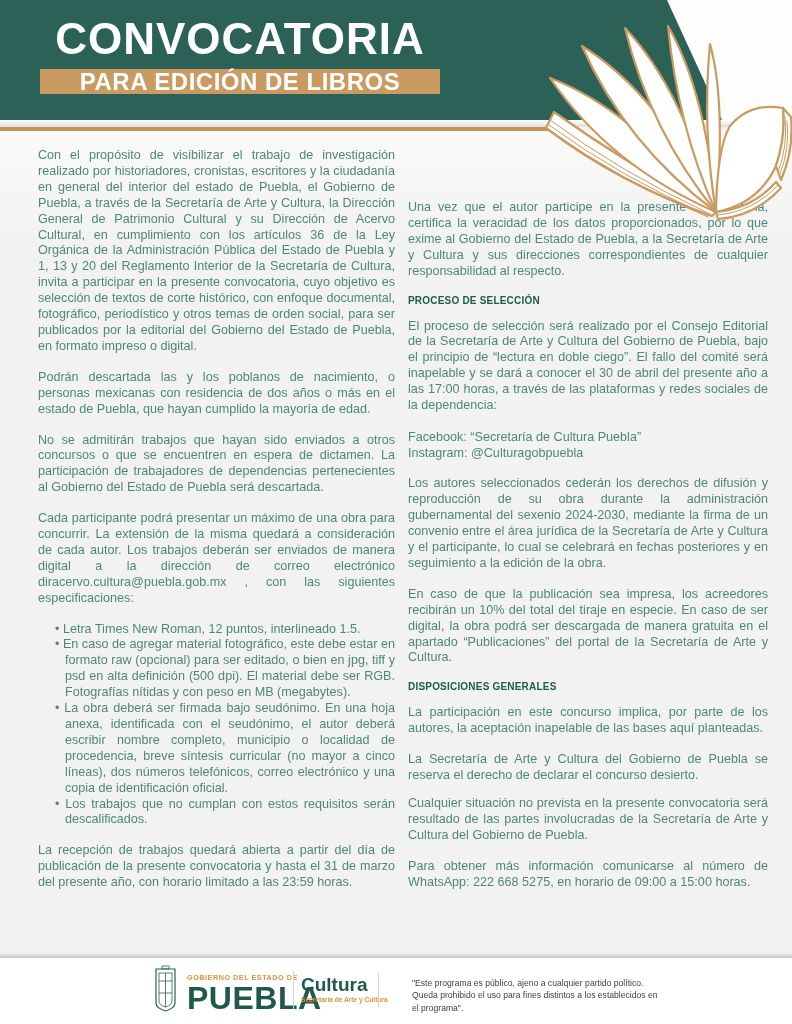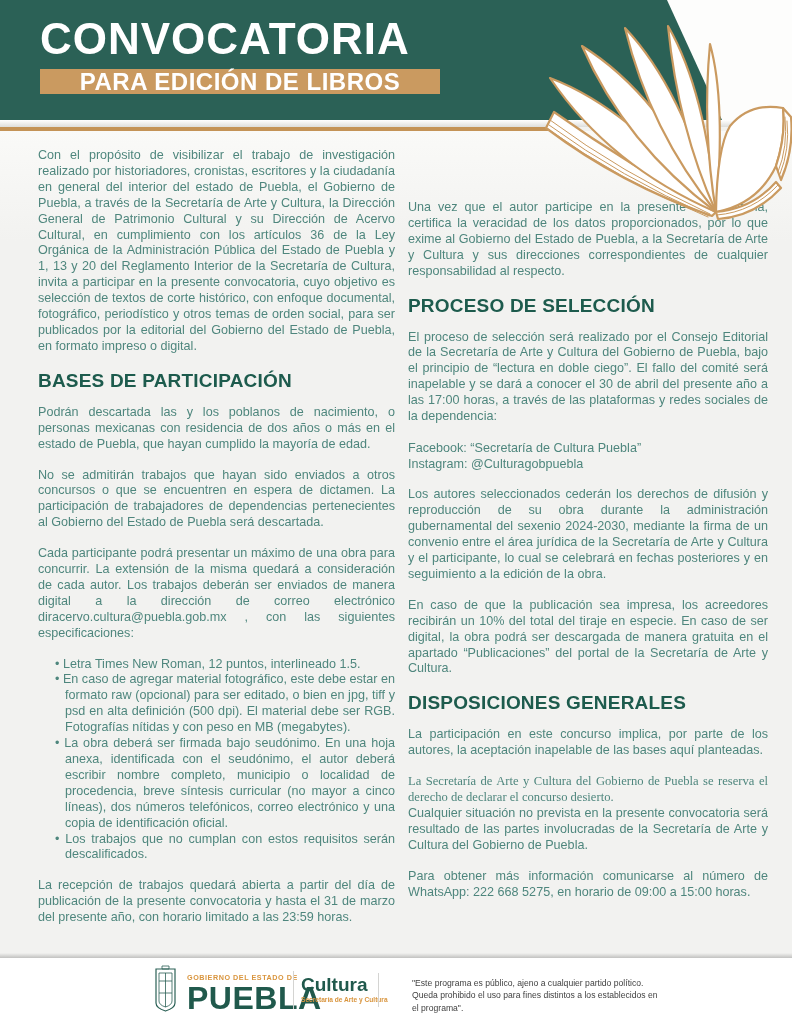--- a/index.html
+++ b/index.html
@@ -12,41 +12,41 @@
   
   .header-band { position:absolute; top:0; left:0; width:792px; height:120px; background:#2B6156; }
   .header-wedge { position:absolute; top:0; left:650px; width:142px; height:120px; background:#fdfdfc;
                   clip-path:polygon(17px 0, 142px 0, 142px 120px, 72px 120px); }
   .gap-band { position:absolute; top:120px; left:0; width:792px; height:7px;
               background:linear-gradient(#ffffff, #dededb); }
   .tan-rule { position:absolute; top:127px; left:0; width:548px; height:4px; background:#C49357; }
   .content-fade { position:absolute; top:131px; left:0; width:792px; height:110px;
                   background:linear-gradient(#fafaf8, #f2f2f0); }
   .page-title {
-    position:absolute; top:14px; left:40px; width:400px; text-align:left;
+    position:absolute; top:14px; left:40px; width:400px; text-align:center;
     font-size:44px; font-weight:bold; letter-spacing:1px; color:#ffffff;
   }
   .subtitle-box {
     position:absolute; top:69px; left:40px; width:400px; height:25px; background:#CA9A60;
     display:flex; align-items:center; justify-content:center;
   }
   .subtitle-box span { font-size:24px; font-weight:bold; color:#ffffff; letter-spacing:0.5px; }
   .book { position:absolute; top:16px; left:520px; width:272px; height:212px; z-index:3; }
 
   
   .content { position:absolute; top:148px; left:0; width:760px; height:806px; }
   .col-left  { position:absolute; left:38px;  top:0;    width:357px; }
   .col-right { position:absolute; left:408px; top:52px; width:360px; }
   .body-p {
     font-size:12.6px; line-height:15.9px; color:#4E867D;
     text-align:justify; margin:0 0 15px 0;
   }
-  .body-p.tight { margin-bottom:0;font-family:Liberation Serif, serif; }
+  .body-p.tight { margin-bottom:12px; }
   .sec-heading {
-    font-size:19px; font-weight:bold; color:#1D5B4D;
+    font-size:10px; font-weight:bold; color:#1D5B4D;
     letter-spacing:0.2px; margin:2px 0 13px 0;
   }
   ul.specs { list-style:none; margin:0 0 15px 0; padding:0 0 0 17px; }
   ul.specs li {
     font-size:12.6px; line-height:15.9px; color:#4E867D; text-align:justify;
     padding-left:10px; text-indent:-10px;
   }
   ul.specs li::before { content:"\2022\00a0"; }
   .social-block { margin:0 0 15px 0; }
   .social-block div { font-size:12.6px; line-height:16.2px; color:#4E867D; text-align:left; }
@@ -106,21 +106,20 @@
 
       <path d="M196,196 Q232,193 256,166 L261,172 Q234,201 198,203 Z"></path>
       <path d="M197,199 Q233,196 258,169" fill="none" stroke-width="1"></path>
     </g>
   </svg>
 
   <div class="content">
 
     <div class="col-left">
       <p class="body-p">Con el propósito de visibilizar el trabajo de investigación realizado por historiadores, cronistas, escritores y la ciudadanía en general del interior del estado de Puebla, el Gobierno de Puebla, a través de la Secretaría de Arte y Cultura, la Dirección General de Patrimonio Cultural y su Dirección de Acervo Cultural, en cumplimiento con los artículos 36 de la Ley Orgánica de la Administración Pública del Estado de Puebla y 1, 13 y 20 del Reglamento Interior de la Secretaría de Cultura, invita a participar en la presente convocatoria, cuyo objetivo es selección de textos de corte histórico, con enfoque documental, fotográfico, periodístico y otros temas de orden social, para ser publicados por la editorial del Gobierno del Estado de Puebla, en formato impreso o digital.</p>
-      <h3 class="sec-heading">BASES DE PARTICIPACIÓN</h3>
       <p class="body-p">Podrán descartada las y los poblanos de nacimiento, o personas mexicanas con residencia de dos años o más en el estado de Puebla, que hayan cumplido la mayoría de edad.</p>
       <p class="body-p">No se admitirán trabajos que hayan sido enviados a otros concursos o que se encuentren en espera de dictamen. La participación de trabajadores de dependencias pertenecientes al Gobierno del Estado de Puebla será descartada.</p>
       <p class="body-p">Cada participante podrá presentar un máximo de una obra para concurrir. La extensión de la misma quedará a consideración de cada autor. Los trabajos deberán ser enviados de manera digital a la dirección de correo electrónico diracervo.cultura@puebla.gob.mx , con las siguientes especificaciones:</p>
       <ul class="specs">
         <li>Letra Times New Roman, 12 puntos, interlineado 1.5.</li>
         <li>En caso de agregar material fotográfico, este debe estar en formato raw (opcional) para ser editado, o bien en jpg, tiff y psd en alta definición (500 dpi). El material debe ser RGB. Fotografías nítidas y con peso en MB (megabytes).</li>
         <li>La obra deberá ser firmada bajo seudónimo. En una hoja anexa, identificada con el seudónimo, el autor deberá escribir nombre completo, municipio o localidad de procedencia, breve síntesis curricular (no mayor a cinco líneas), dos números telefónicos, correo electrónico y una copia de identificación oficial.</li>
         <li>Los trabajos que no cumplan con estos requisitos serán descalificados.</li>
       </ul>
       <p class="body-p">La recepción de trabajos quedará abierta a partir del día de publicación de la presente convocatoria y hasta el 31 de marzo del presente año, con horario limitado a las 23:59 horas.</p>

